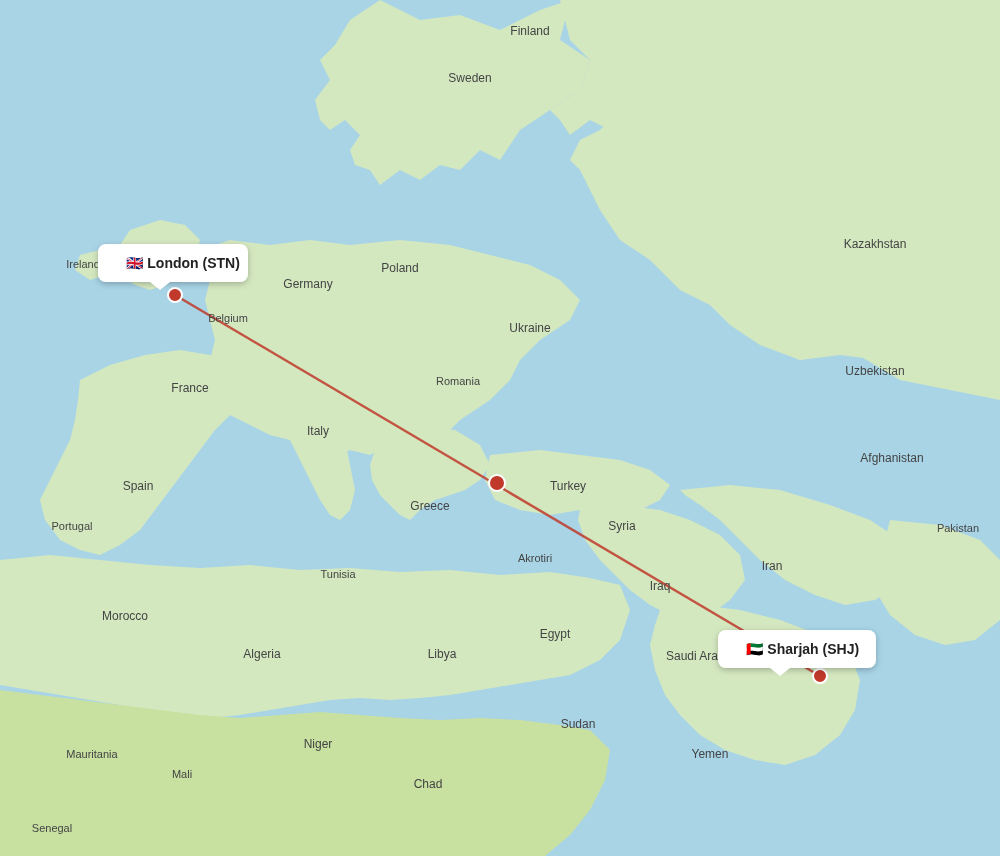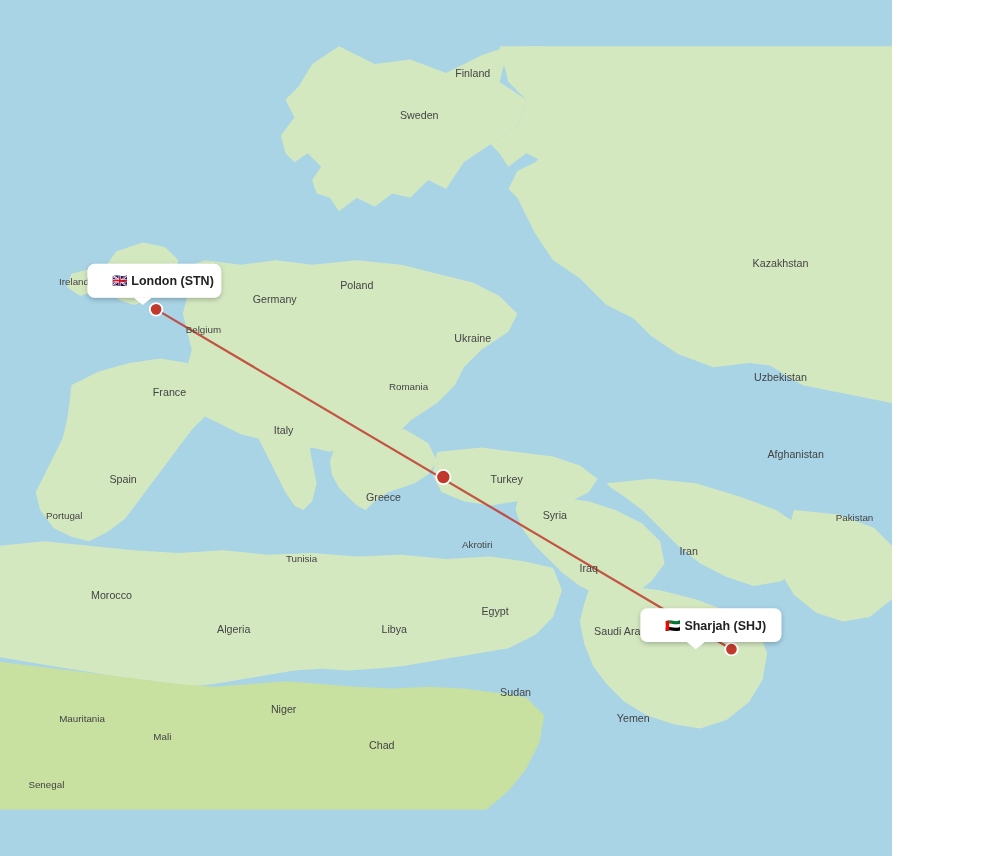--- a/index.html
+++ b/index.html
@@ -1,19 +1,19 @@
 <!DOCTYPE html>
 <html><head>
   <meta charset="utf-8">
   <style>
     * { margin: 0; padding: 0; box-sizing: border-box; }
     body { width: 1000px; height: 856px; overflow: hidden; font-family: Arial, sans-serif; }
     
     #map-container {
-      width: 892px;
+      width: 1000px;
       height: 856px;
       position: relative;
       background: #a8d4e6;
       overflow: hidden;
     }
 
     
     #map-svg {
       position: absolute;
       top: 0; left: 0;

